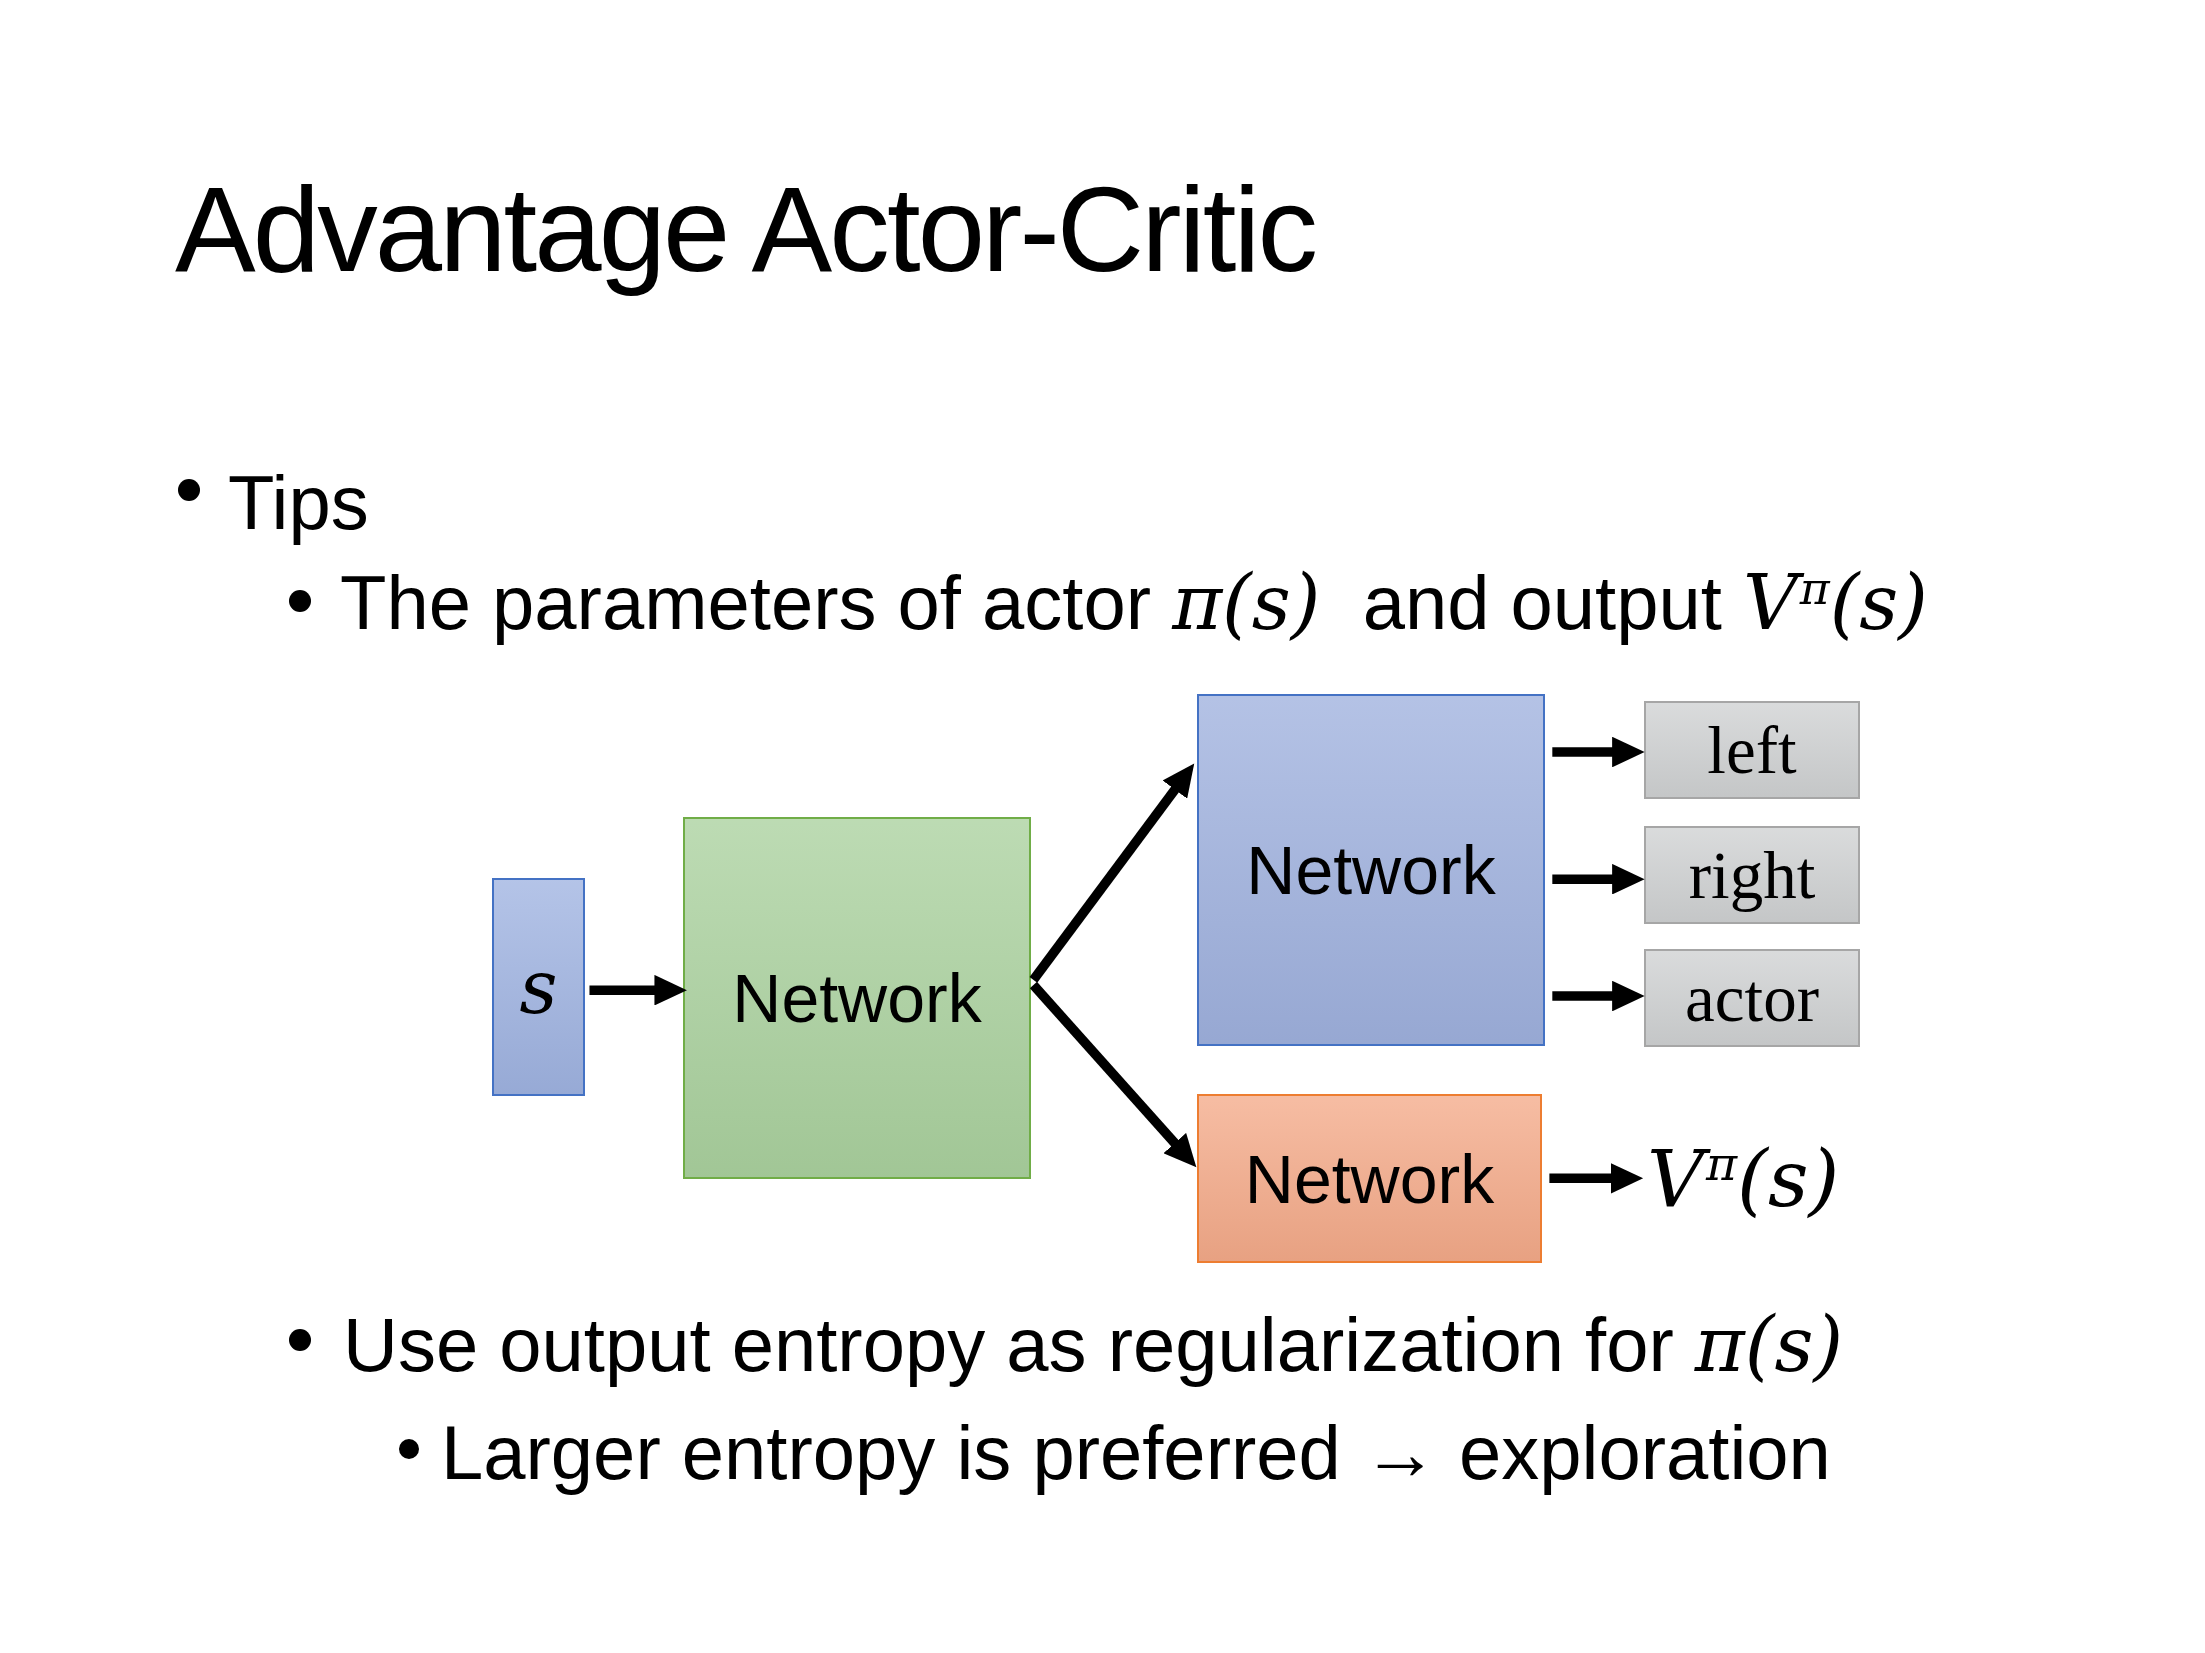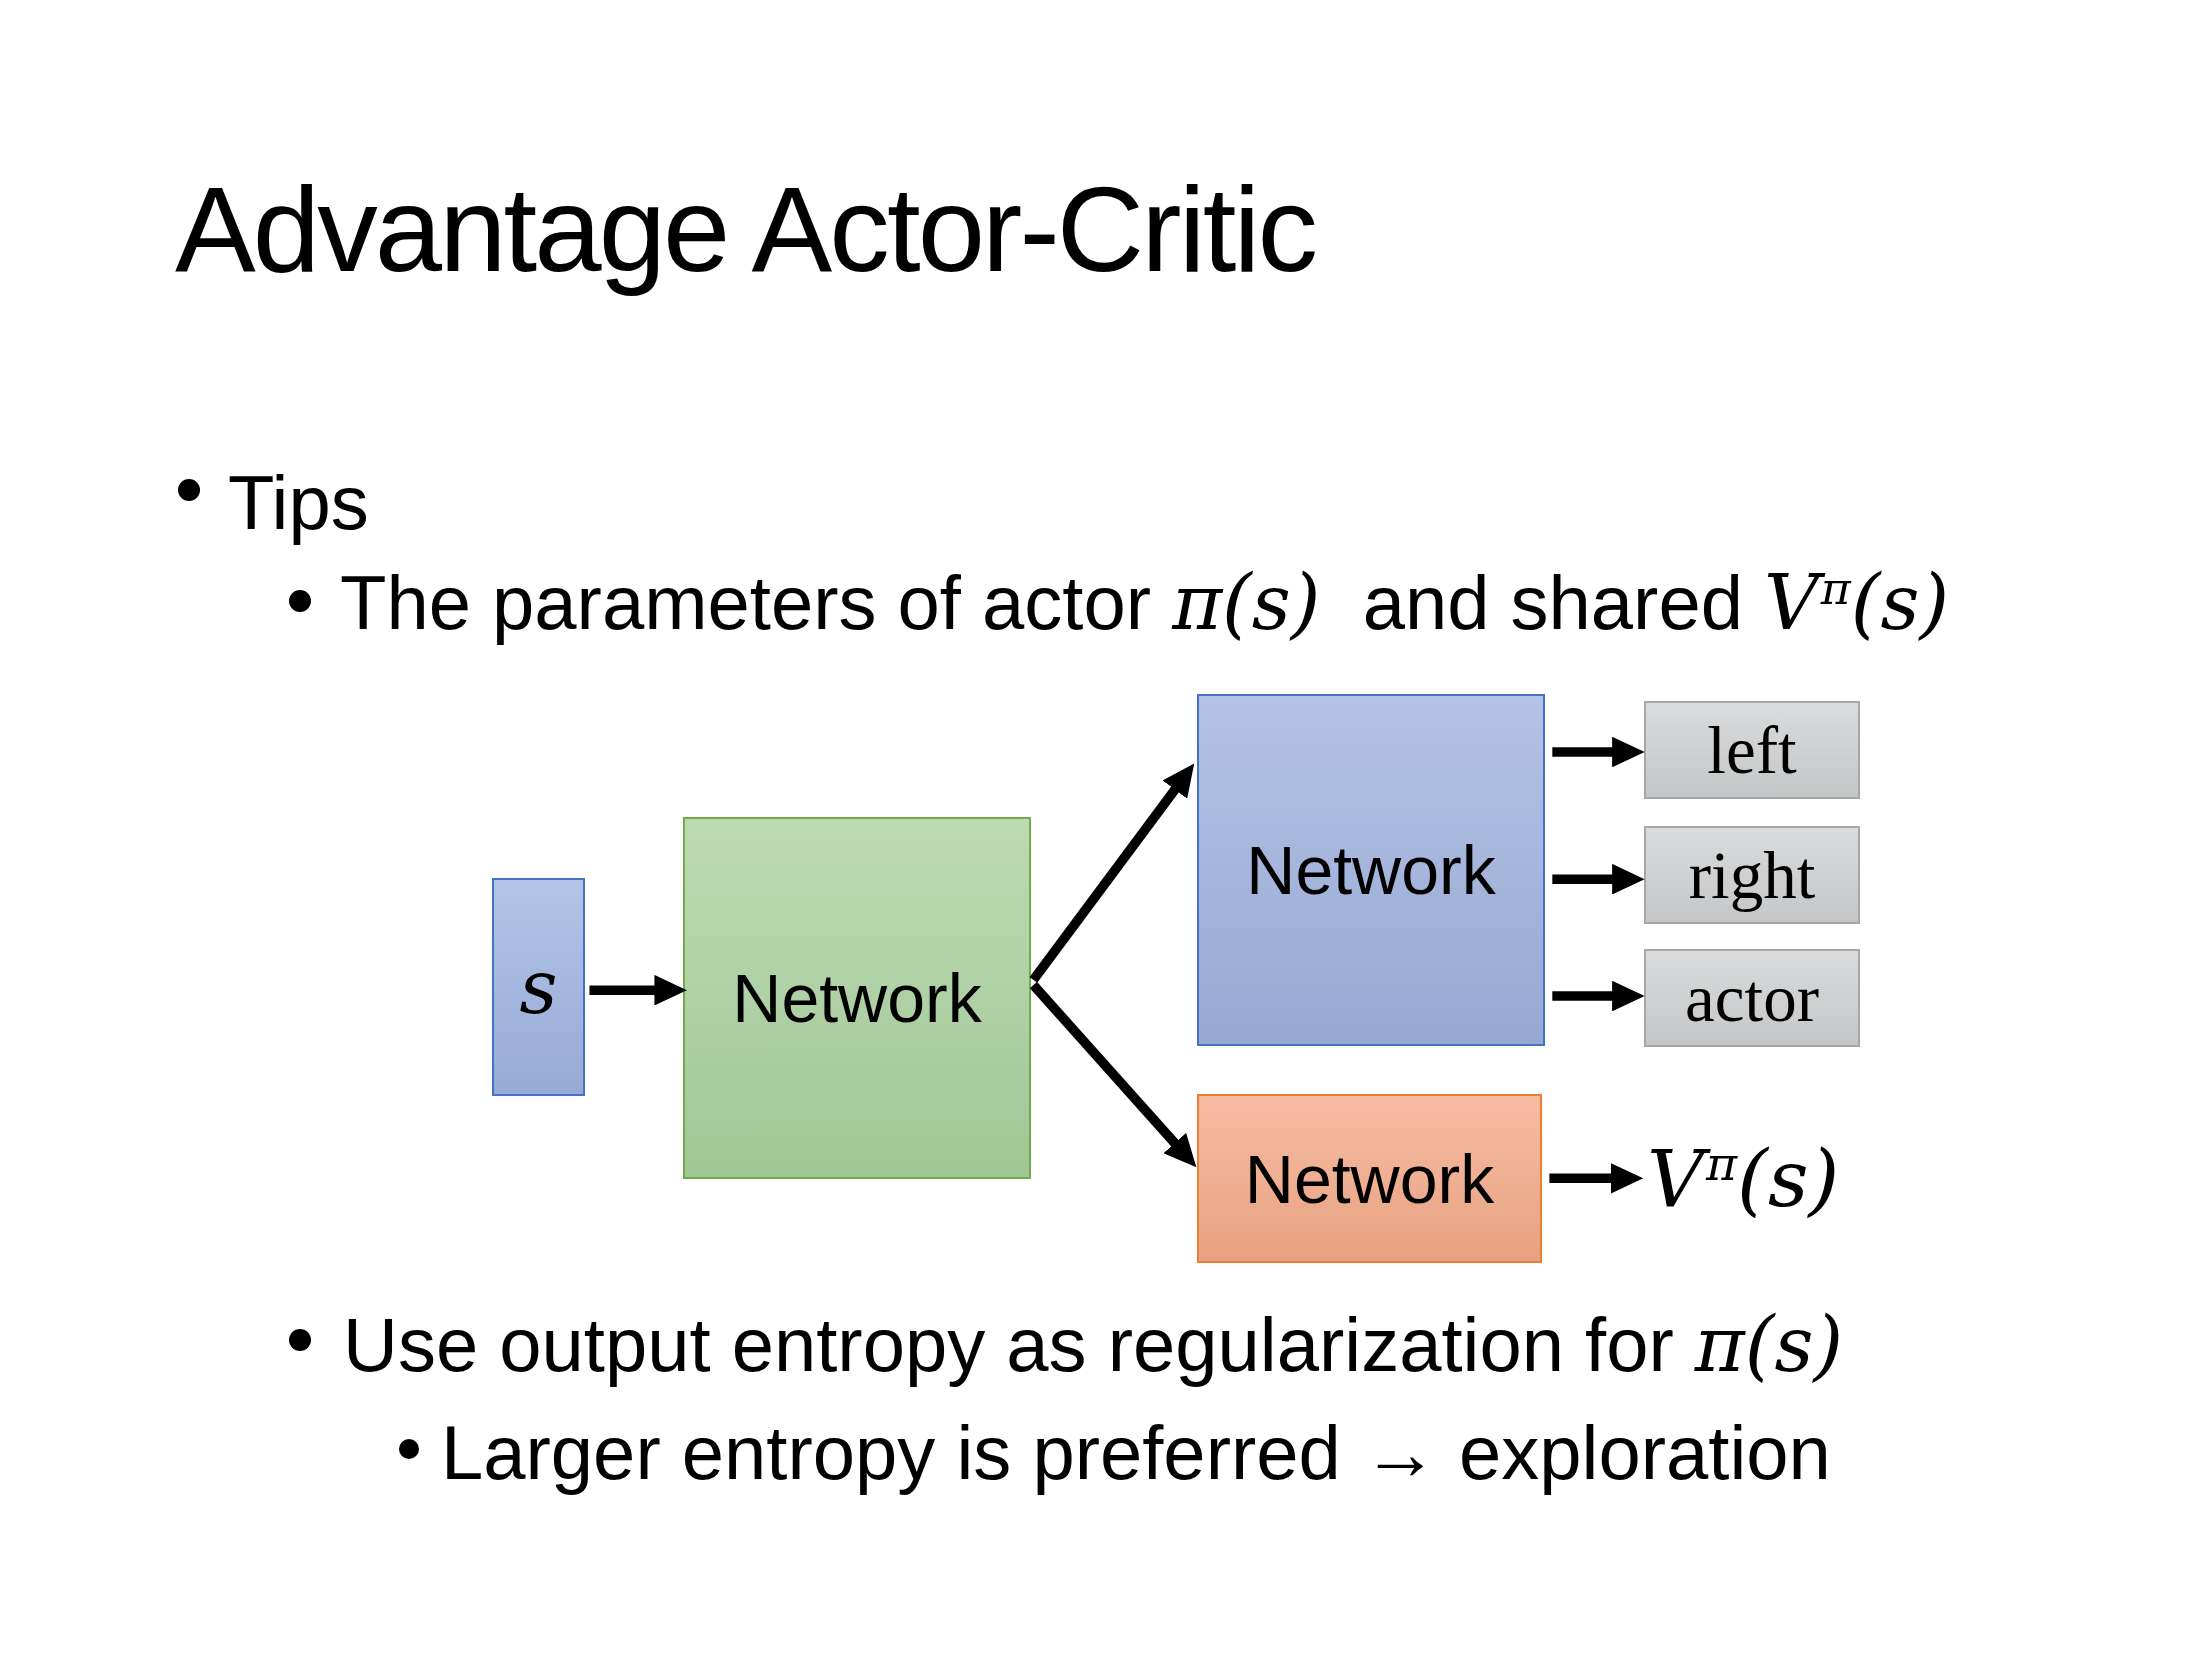--- a/index.html
+++ b/index.html
@@ -91,21 +91,21 @@
 <body>
 
 <div class="slide">
 
   <h1 class="abs title" style="color: rgb(0, 0, 0);">Advantage Actor-Critic</h1>
 
   <span class="abs dot" style="left:178px; top:479px; width:22px; height:22px;"></span>
   <div class="abs body-line" style="left:228px; top:443px;margin-top:12px;">Tips</div>
 
   <span class="abs dot" style="left:289px; top:590px; width:22px; height:22px;"></span>
-  <div class="abs body-line" style="left:340px; top:555px;"><span>The parameters of actor </span><span class="math">π(s)</span><span>  and shared </span><span class="math">V</span><span class="supmath">π</span><span class="math">(s)</span></div>
+  <div class="abs body-line" style="left:340px; top:555px;"><span>The parameters of actor </span><span class="math">π(s)</span><span>  and output </span><span class="math">V</span><span class="supmath">π</span><span class="math">(s)</span></div>
 
   <div class="box state-box" style="background-color: rgb(159, 179, 225); border-color: rgb(68, 114, 196);">
     <span class="math">s</span>
   </div>
 
   <div class="box shared-box" style="background-color: rgb(170, 209, 158); border-color: rgb(112, 173, 71);">
     <span class="net-label">Network</span>
   </div>
 
   <div class="box actor-box" style="background-color: rgb(159, 177, 222); border-color: rgb(68, 114, 196);">

